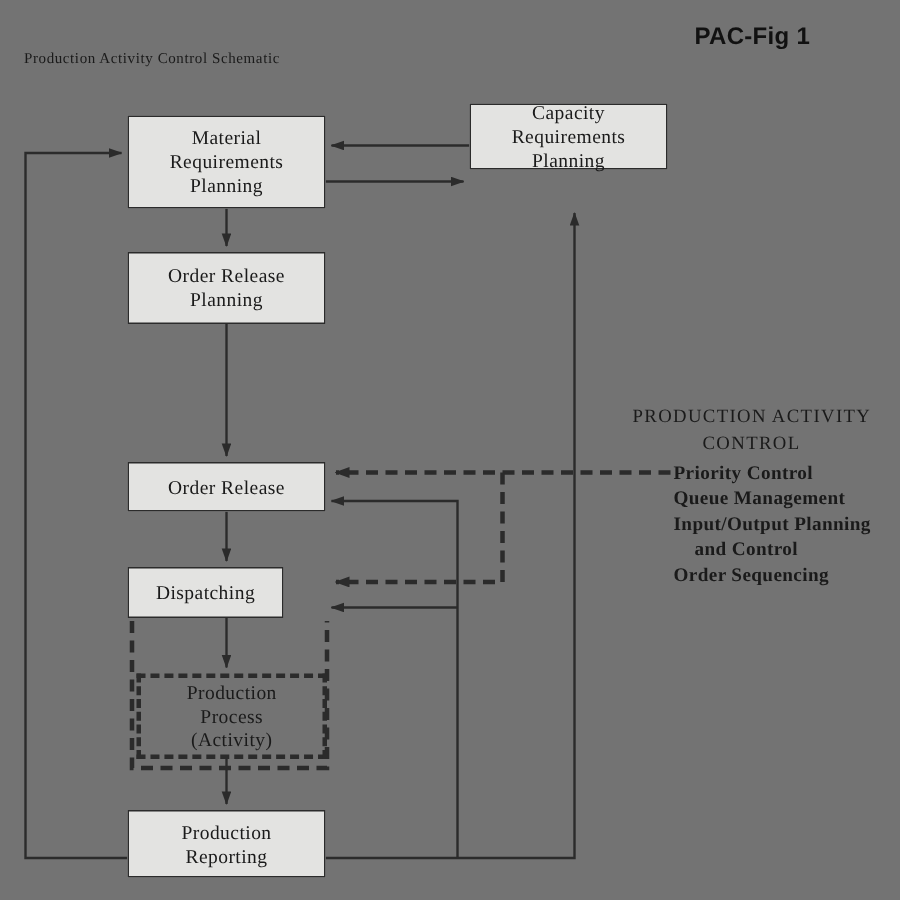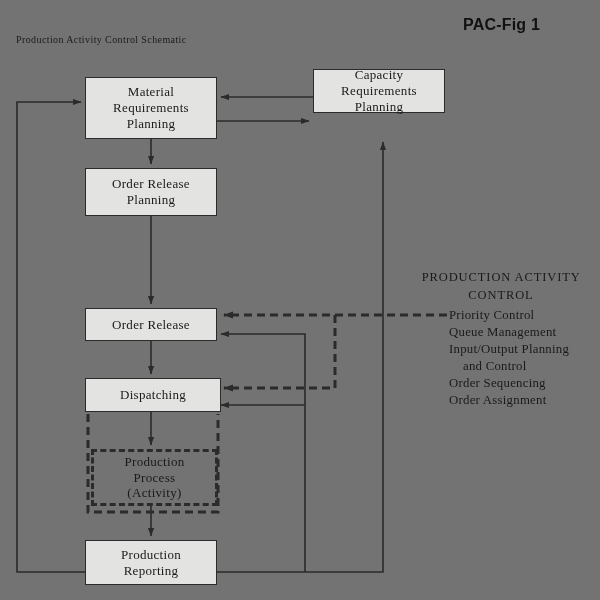--- a/index.html
+++ b/index.html
@@ -68,20 +68,21 @@
     width: 190px;
   }
   .side-list {
     position: absolute;
     font-family: "Liberation Serif", "DejaVu Serif", serif;
     font-size: 12.8px;
     color: #1a1a1a;
     line-height: 1.33;
     letter-spacing: 0.25px;
     white-space: nowrap;
+    font-weight: bold;
   }
   .side-list .li { display: block; }
   .side-list .li.indent { padding-left: 14px; }
 </style>
 </head>
 <body>
 
 <div id="page">
 
   <div class="fig-label" style="left:463px; top:16px;">PAC-Fig 1</div>
@@ -147,21 +148,21 @@
 
   <div class="box" style="left:85px; top:168px; width:132px; height:48px;">
     <span class="ln">Order Release</span>
     <span class="ln">Planning</span>
   </div>
 
   <div class="box" style="left:85px; top:308px; width:132px; height:33px;">
     <span class="ln">Order Release</span>
   </div>
 
-  <div class="box" style="left:85px; top:378px; width:136px; height:34px;">
+  <div class="box" style="left:85px; top:378px; width:104px; height:34px;">
     <span class="ln">Dispatching</span>
   </div>
 
   <div class="box dashed" style="left:91px; top:449px; width:127px; height:57px;">
     <span class="ln">Production</span>
     <span class="ln">Process</span>
     <span class="ln">(Activity)</span>
   </div>
 
   <div class="box" style="left:85px; top:540px; width:132px; height:45px;">
@@ -173,16 +174,15 @@
     <span class="ln">PRODUCTION ACTIVITY</span>
     <span class="ln">CONTROL</span>
   </div>
 
   <div class="side-list" style="left:449px; top:307px;">
     <span class="li">Priority Control</span>
     <span class="li">Queue Management</span>
     <span class="li">Input/Output Planning</span>
     <span class="li indent">and Control</span>
     <span class="li">Order Sequencing</span>
-    <span class="li">Order Assignment</span>
   </div>
 
 </div>
 
 </body></html>

